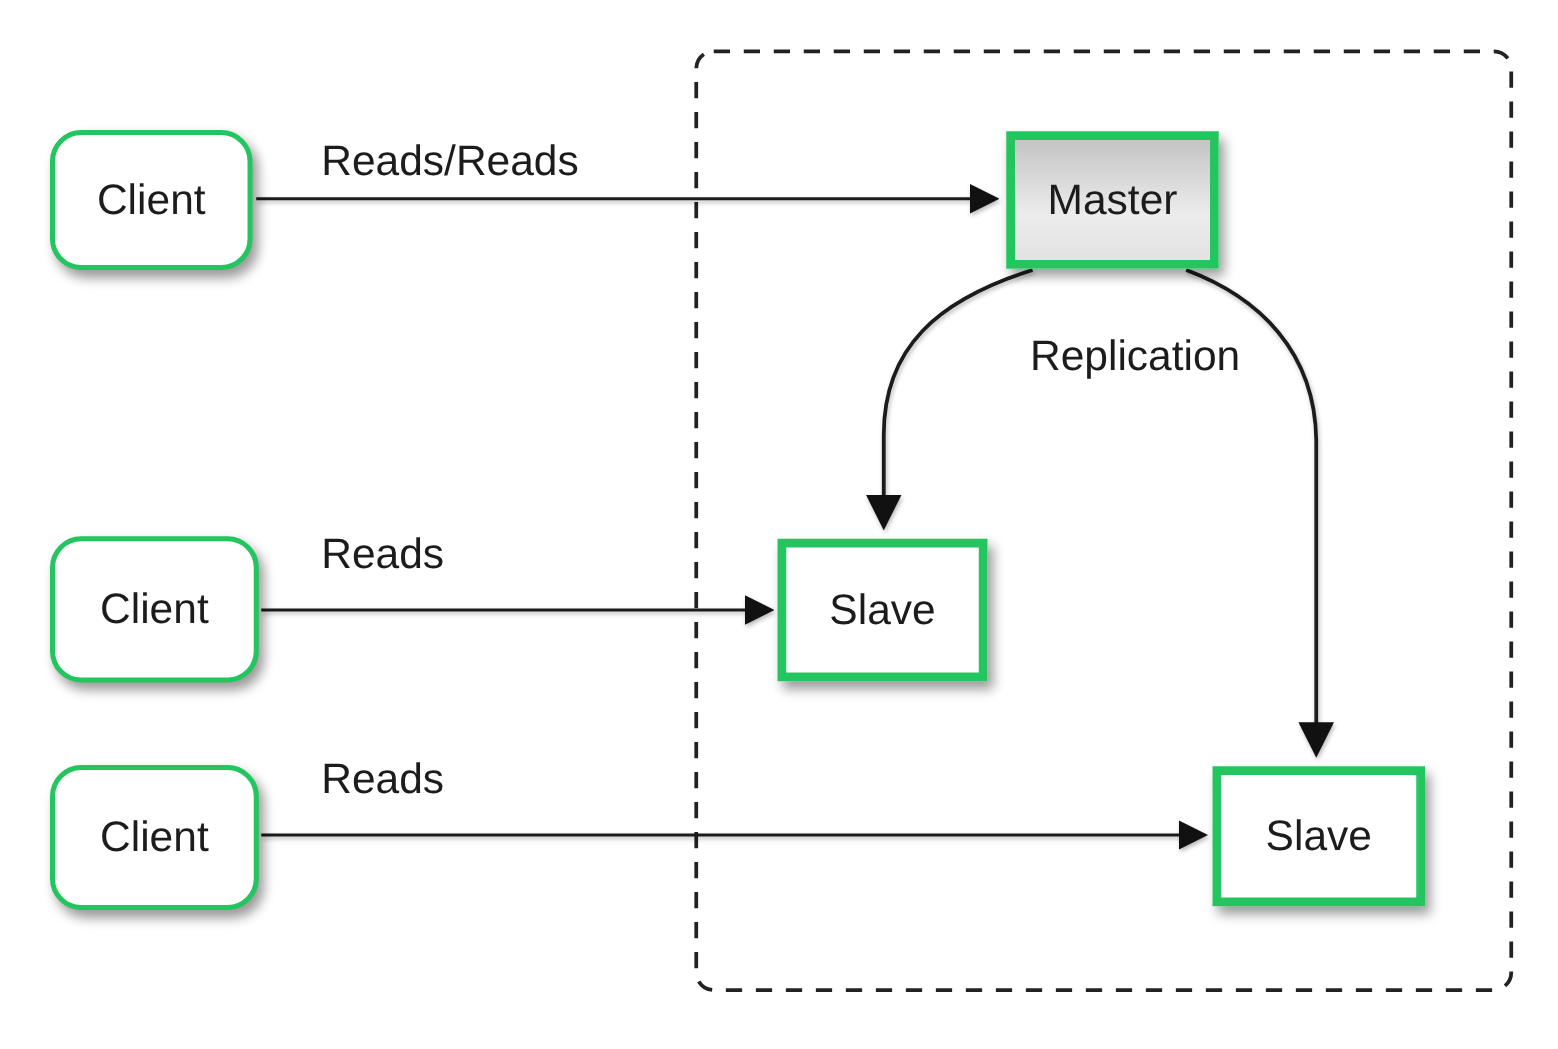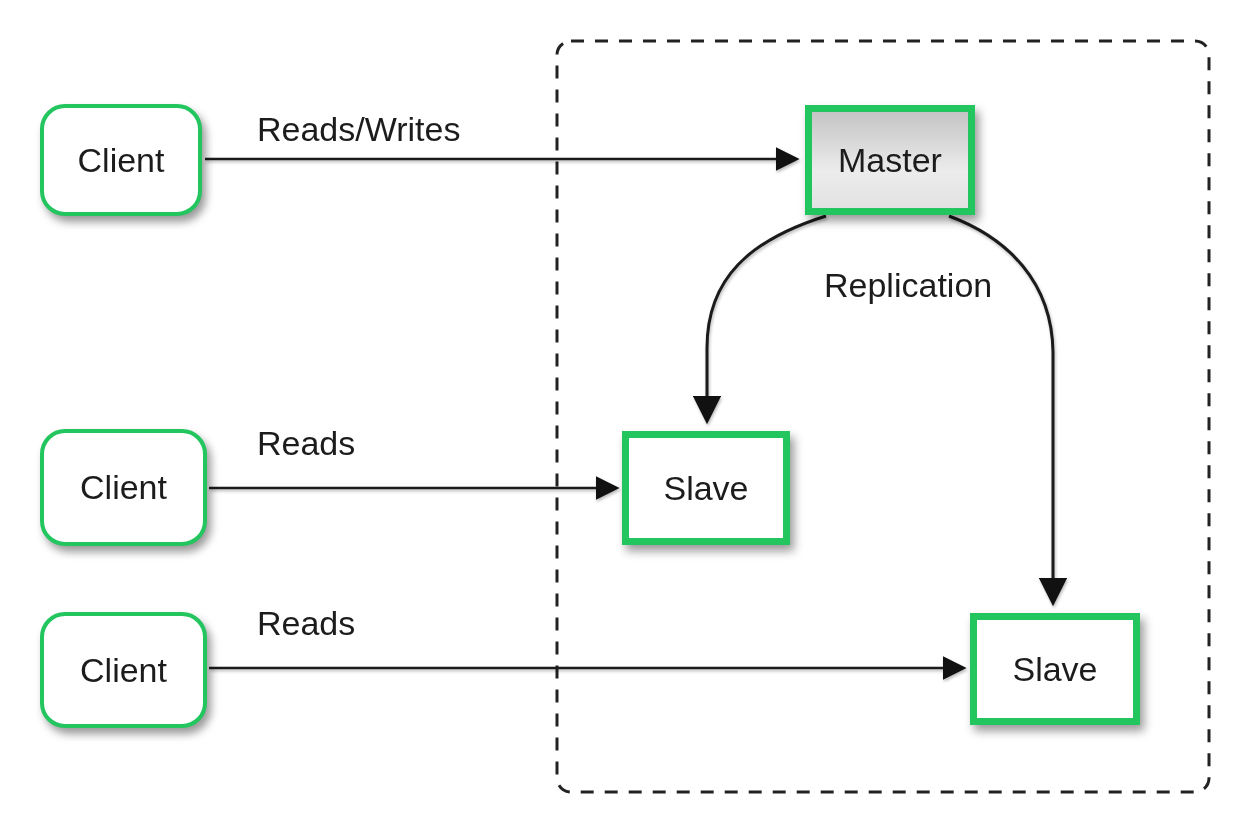--- a/index.html
+++ b/index.html
@@ -111,21 +111,21 @@
   </div>
 
   <div id="slave-1" class="node">
     <span>Slave</span>
   </div>
 
   <div id="slave-2" class="node">
     <span>Slave</span>
   </div>
 
-  <div id="label-reads-writes" class="edge-label">Reads/Writes</div>
+  <div id="label-reads-writes" class="edge-label">Reads/Reads</div>
 
   <div id="label-reads-top" class="edge-label">Reads</div>
 
   <div id="label-reads-bottom" class="edge-label">Reads</div>
 
   <div id="label-replication" class="edge-label">Replication</div>
 
 </div>
 
 </body></html>

